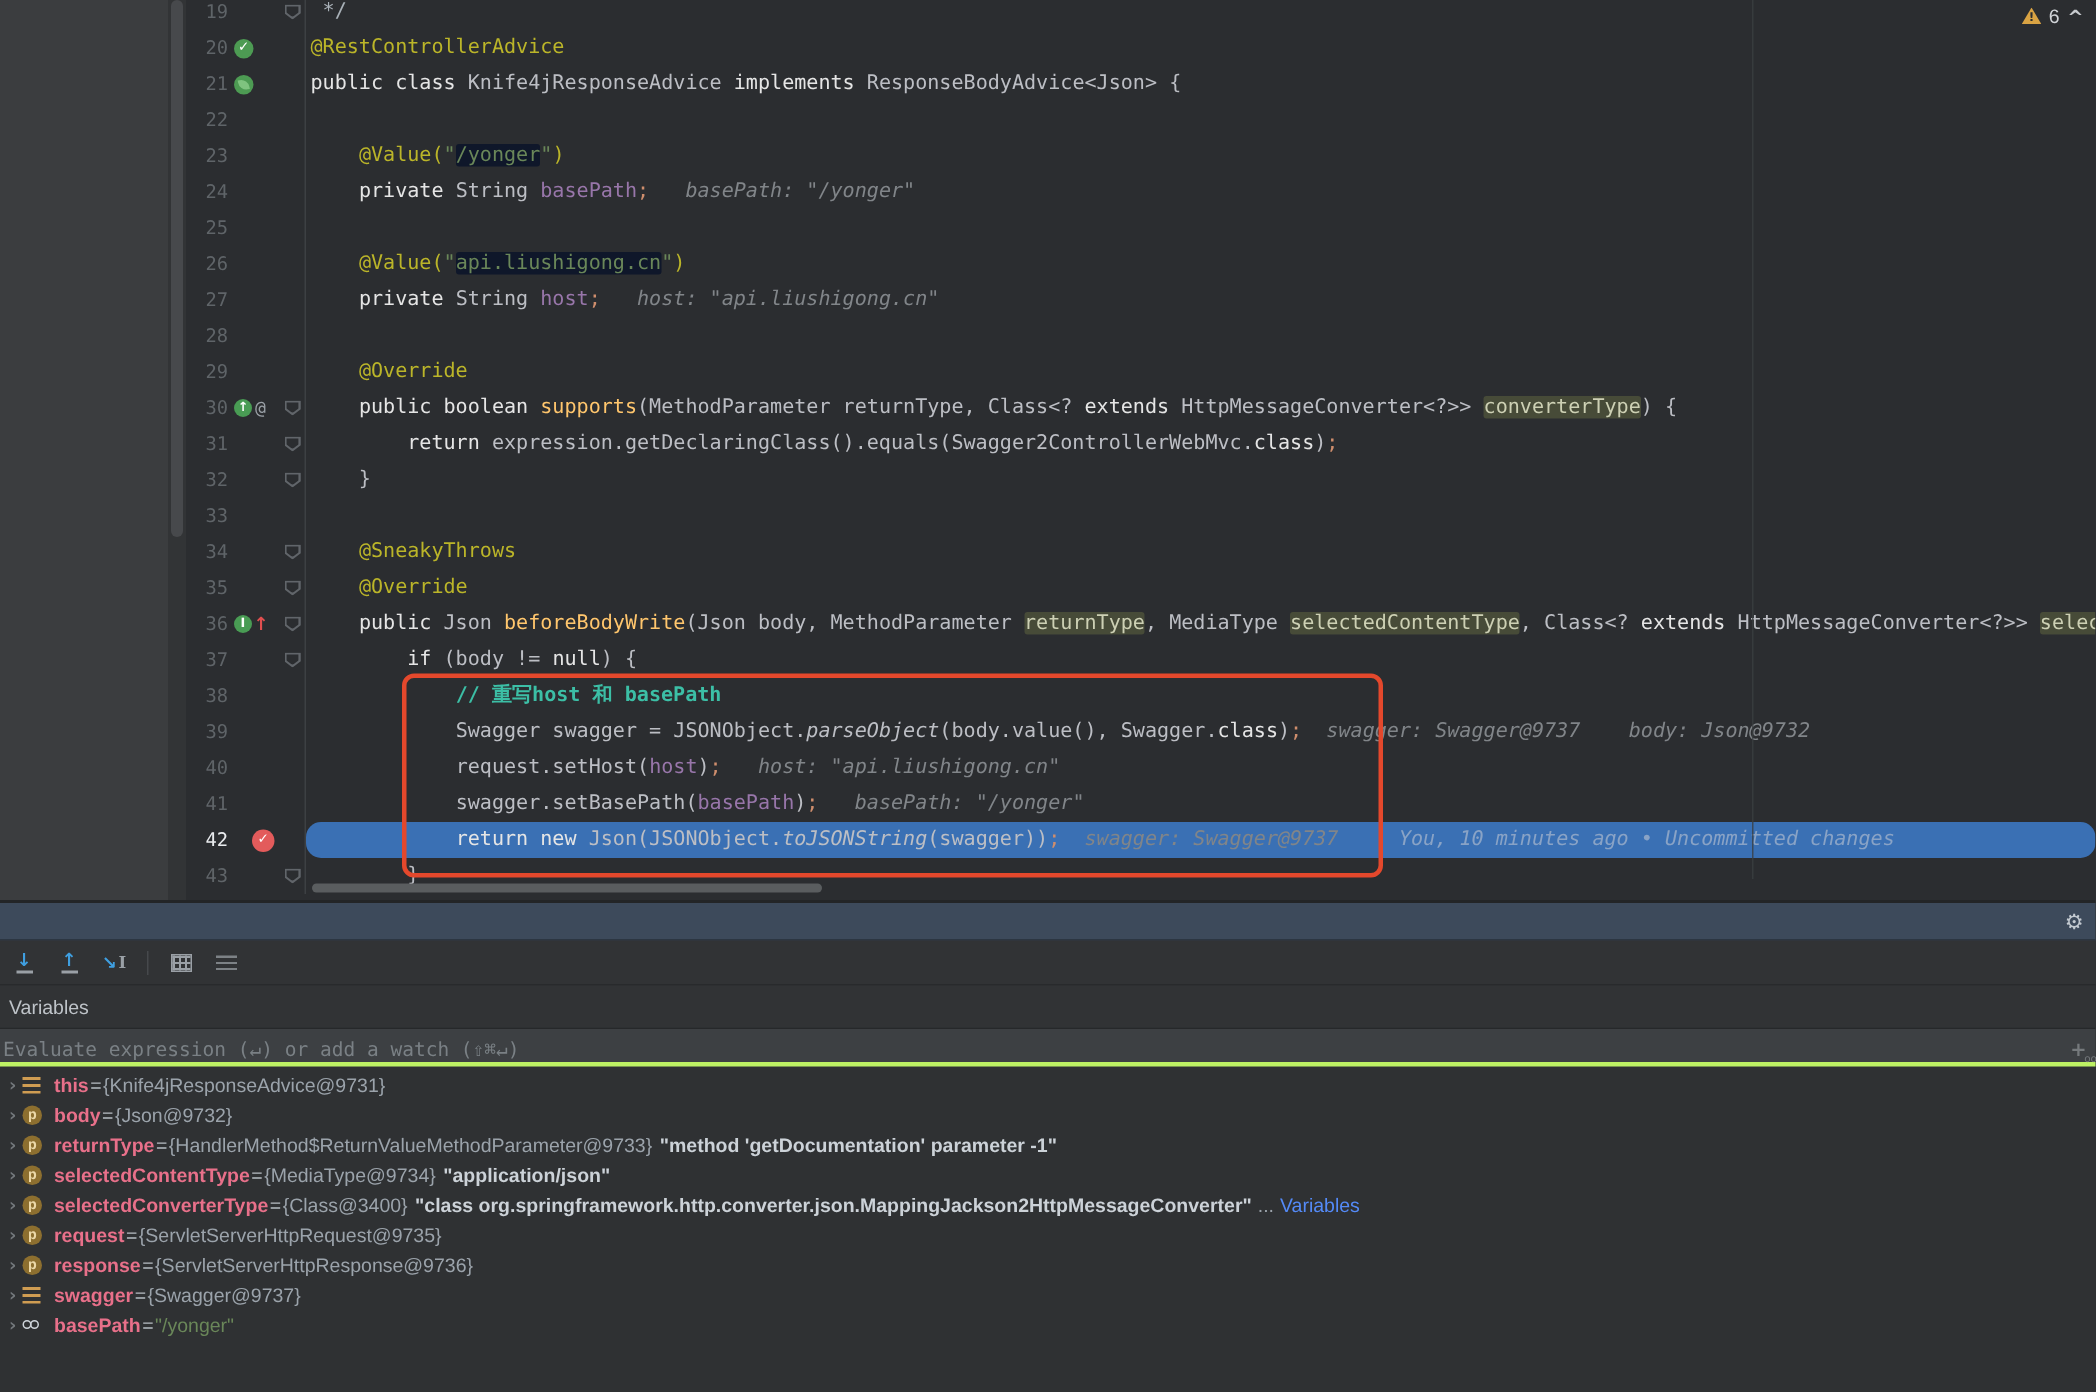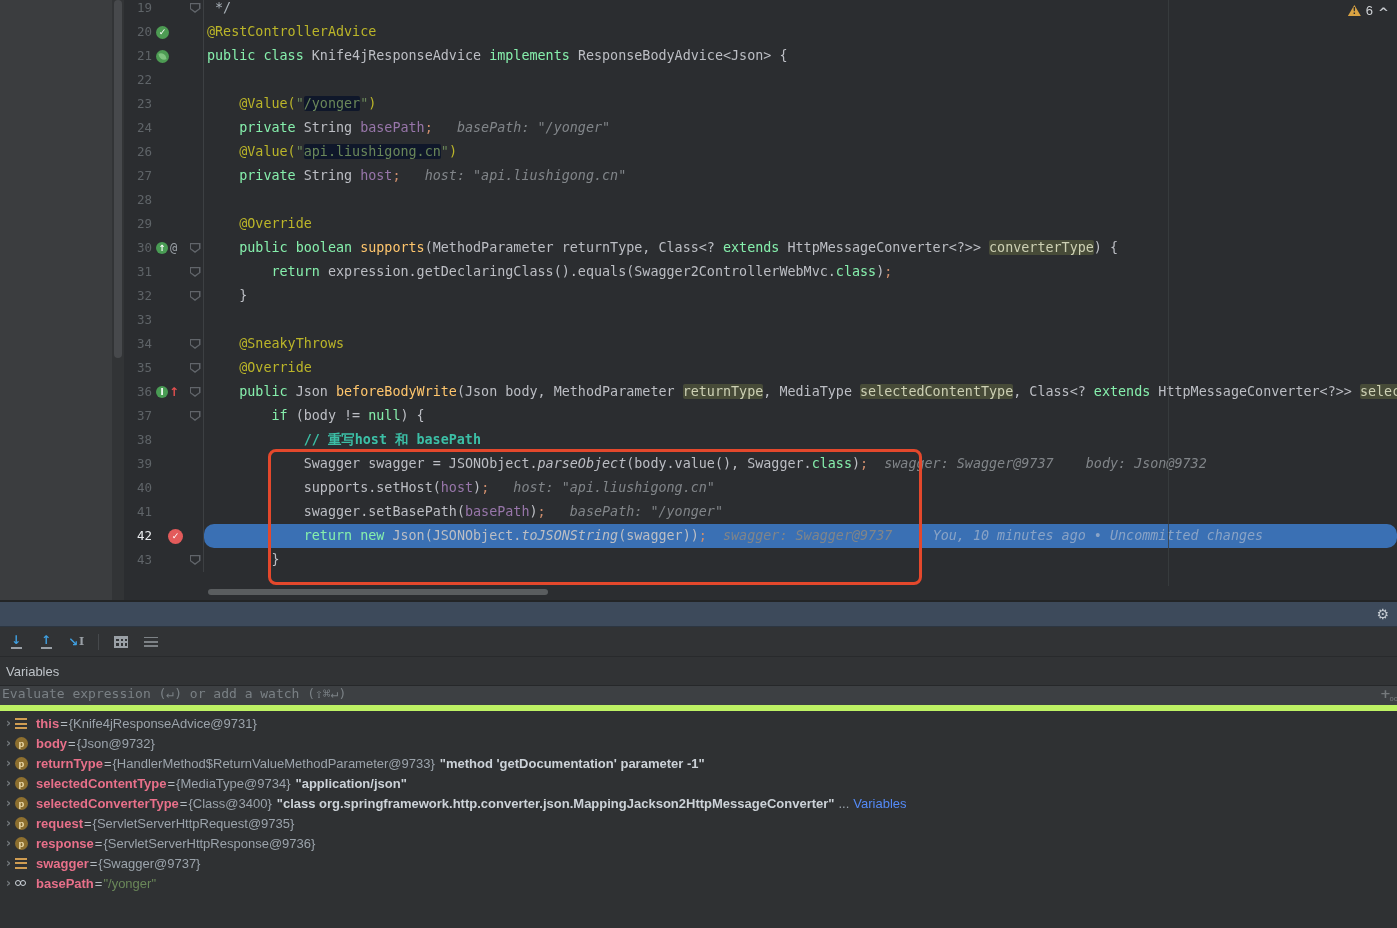--- a/index.html
+++ b/index.html
@@ -17,21 +17,21 @@
   .margin-guide{position:absolute;left:1168px;top:0;width:1px;height:586px;background:#3b3e41;opacity:.8;z-index:3;pointer-events:none;}
   .lines{position:absolute;left:124px;top:-4px;right:0;z-index:2;}
   .line{display:flex;height:24px;}
   .gutter{width:80px;flex:none;display:flex;align-items:center;border-right:1px solid #3d4043;}
   .lnum{width:28px;text-align:right;color:#5f6468;font:12.5px/24px "DejaVu Sans Mono",monospace;flex:none;}
   .gslot{width:36px;flex:none;display:flex;align-items:center;justify-content:flex-start;padding-left:4px;gap:2px;}
   .fslot{width:14px;flex:none;display:flex;align-items:center;justify-content:center;}
   .code{flex:1;font:13.4px/24px "DejaVu Sans Mono",monospace;white-space:pre;padding-left:3px;overflow:hidden;}
   .line.exec .code{background:var(--exec);border-radius:10px;}
   .line.exec .lnum{color:#e9ebee;}
-  .tk-def{color:#bcbec4}.tk-kw{color:#86efac}.tk-ann{color:#bbb529}
+  .tk-def{color:#bcbec4}.tk-kw{color:#e5e5e5}.tk-ann{color:#bbb529}
   .tk-mth{color:#ffc66d}.tk-fld{color:#9876aa}
   .tk-str{color:#6a8759}
   .tk-strhl{color:#6a8759;background:#0f172a;border-radius:2px;}
   .tk-hl{color:#cdd0b4;background:#474b38;border-radius:2px;}
   .tk-cmt{color:var(--cmt);font-weight:bold}
   .tk-cmt2{color:#a9b1b8}
   .tk-semi{color:#cf8e6d}
   .tk-itl{color:#bcbec4;font-style:italic}
   .tk-hint{color:#818589;font-style:italic}
   .tk-blame{color:#89a3c6;font-style:italic}
@@ -72,22 +72,22 @@
   .tbtn .ibeam{color:#9aa0a6;font:bold 11px/11px "DejaVu Serif",serif;margin-left:1px;}
   .tbtn.cursorrun{flex-direction:row;}
   .tsep{width:1px;height:16px;background:#46494c;margin:0 4px;}
   .icon-grid{width:14px;height:12px;border:1.6px solid #9aa0a6;
     background:repeating-linear-gradient(0deg,#9aa0a6 0 1.4px,transparent 1.4px 4.2px),
                repeating-linear-gradient(90deg,#9aa0a6 0 1.4px,transparent 1.4px 4.2px);}
   .icon-list{width:14px;height:10px;
     background:repeating-linear-gradient(0deg,#7d8286 0 1.6px,transparent 1.6px 4.3px);}
   .vars-label{height:28px;display:flex;align-items:center;padding-left:6px;color:#bec3c8;
     font:13px "Liberation Sans",sans-serif;background:#313335;}
-  .eval-row{height:26px;background:#3d4043;border-top:1px solid #26282a;border-bottom:6px solid #bef264;
-    display:flex;align-items:flex-start;padding:0 6px 0 2px;color:#7a8085;
+  .eval-row{height:26px;background:#3d4043;border-top:1px solid #26282a;border-bottom:3px solid #bef264;
+    display:flex;align-items:flex-end;padding:0 6px 0 2px;color:#7a8085;
     font:13px "DejaVu Sans Mono",monospace;}
   .eval-row .spacer{flex:1}
   .add-watch{color:#75797c;font:bold 13px "DejaVu Sans",sans-serif;position:relative;}
   .add-watch i{font:normal 7px "DejaVu Sans",sans-serif;font-style:normal;position:absolute;right:-7px;bottom:-2px;color:#75797c;}
   .vars-list{padding-top:2px;}
   .vrow{height:20px;display:flex;align-items:center;padding-left:2px;font:13px "Liberation Sans",sans-serif;}
   .vchev{width:13px;color:#73787c;font:bold 12px/20px "DejaVu Sans",sans-serif;text-align:center;flex:none;}
   .vicon{width:18px;flex:none;display:flex;align-items:center;}
   .icon-param{width:13px;height:13px;border-radius:50%;background:#8d6f2f;color:#ecd9a8;
     font:bold 9.5px/13px "Liberation Sans",sans-serif;text-align:center;display:inline-block;}
@@ -163,20 +163,28 @@
       <div class="line">
         <div class="gutter">
           <span class="lnum">24</span>
           <span class="gslot"></span>
           <span class="fslot"></span>
         </div>
         <pre class="code"><span class="tk-def">    </span><span class="tk-kw">private </span><span class="tk-def">String </span><span class="tk-fld">basePath</span><span class="tk-semi">;</span><span class="tk-hint">   basePath: "/yonger"</span></pre>
       </div>
       <div class="line">
         <div class="gutter">
+          <span class="lnum">25</span>
+          <span class="gslot"></span>
+          <span class="fslot"></span>
+        </div>
+        <pre class="code"></pre>
+      </div>
+      <div class="line">
+        <div class="gutter">
           <span class="lnum">26</span>
           <span class="gslot"></span>
           <span class="fslot"></span>
         </div>
         <pre class="code"><span class="tk-def">    </span><span class="tk-ann">@Value(</span><span class="tk-str">"</span><span class="tk-strhl">api.liushigong.cn</span><span class="tk-str">"</span><span class="tk-ann">)</span></pre>
       </div>
       <div class="line">
         <div class="gutter">
           <span class="lnum">27</span>
           <span class="gslot"></span>
@@ -313,21 +321,21 @@
           <span class="fslot"></span>
         </div>
         <pre class="code"><span class="tk-def">            </span><span class="tk-def">Swagger swagger = JSONObject.</span><span class="tk-itl">parseObject</span><span class="tk-def">(body.value(), Swagger.</span><span class="tk-kw">class</span><span class="tk-def">)</span><span class="tk-semi">;</span><span class="tk-hint">  swagger: Swagger@9737</span><span class="tk-hint">    body: Json@9732</span></pre>
       </div>
       <div class="line">
         <div class="gutter">
           <span class="lnum">40</span>
           <span class="gslot"></span>
           <span class="fslot"></span>
         </div>
-        <pre class="code"><span class="tk-def">            </span><span class="tk-def">supports.setHost(</span><span class="tk-fld">host</span><span class="tk-def">)</span><span class="tk-semi">;</span><span class="tk-hint">   host: "api.liushigong.cn"</span></pre>
+        <pre class="code"><span class="tk-def">            </span><span class="tk-def">request.setHost(</span><span class="tk-fld">host</span><span class="tk-def">)</span><span class="tk-semi">;</span><span class="tk-hint">   host: "api.liushigong.cn"</span></pre>
       </div>
       <div class="line">
         <div class="gutter">
           <span class="lnum">41</span>
           <span class="gslot"></span>
           <span class="fslot"></span>
         </div>
         <pre class="code"><span class="tk-def">            </span><span class="tk-def">swagger.setBasePath(</span><span class="tk-fld">basePath</span><span class="tk-def">)</span><span class="tk-semi">;</span><span class="tk-hint">   basePath: "/yonger"</span></pre>
       </div>
       <div class="line exec">

